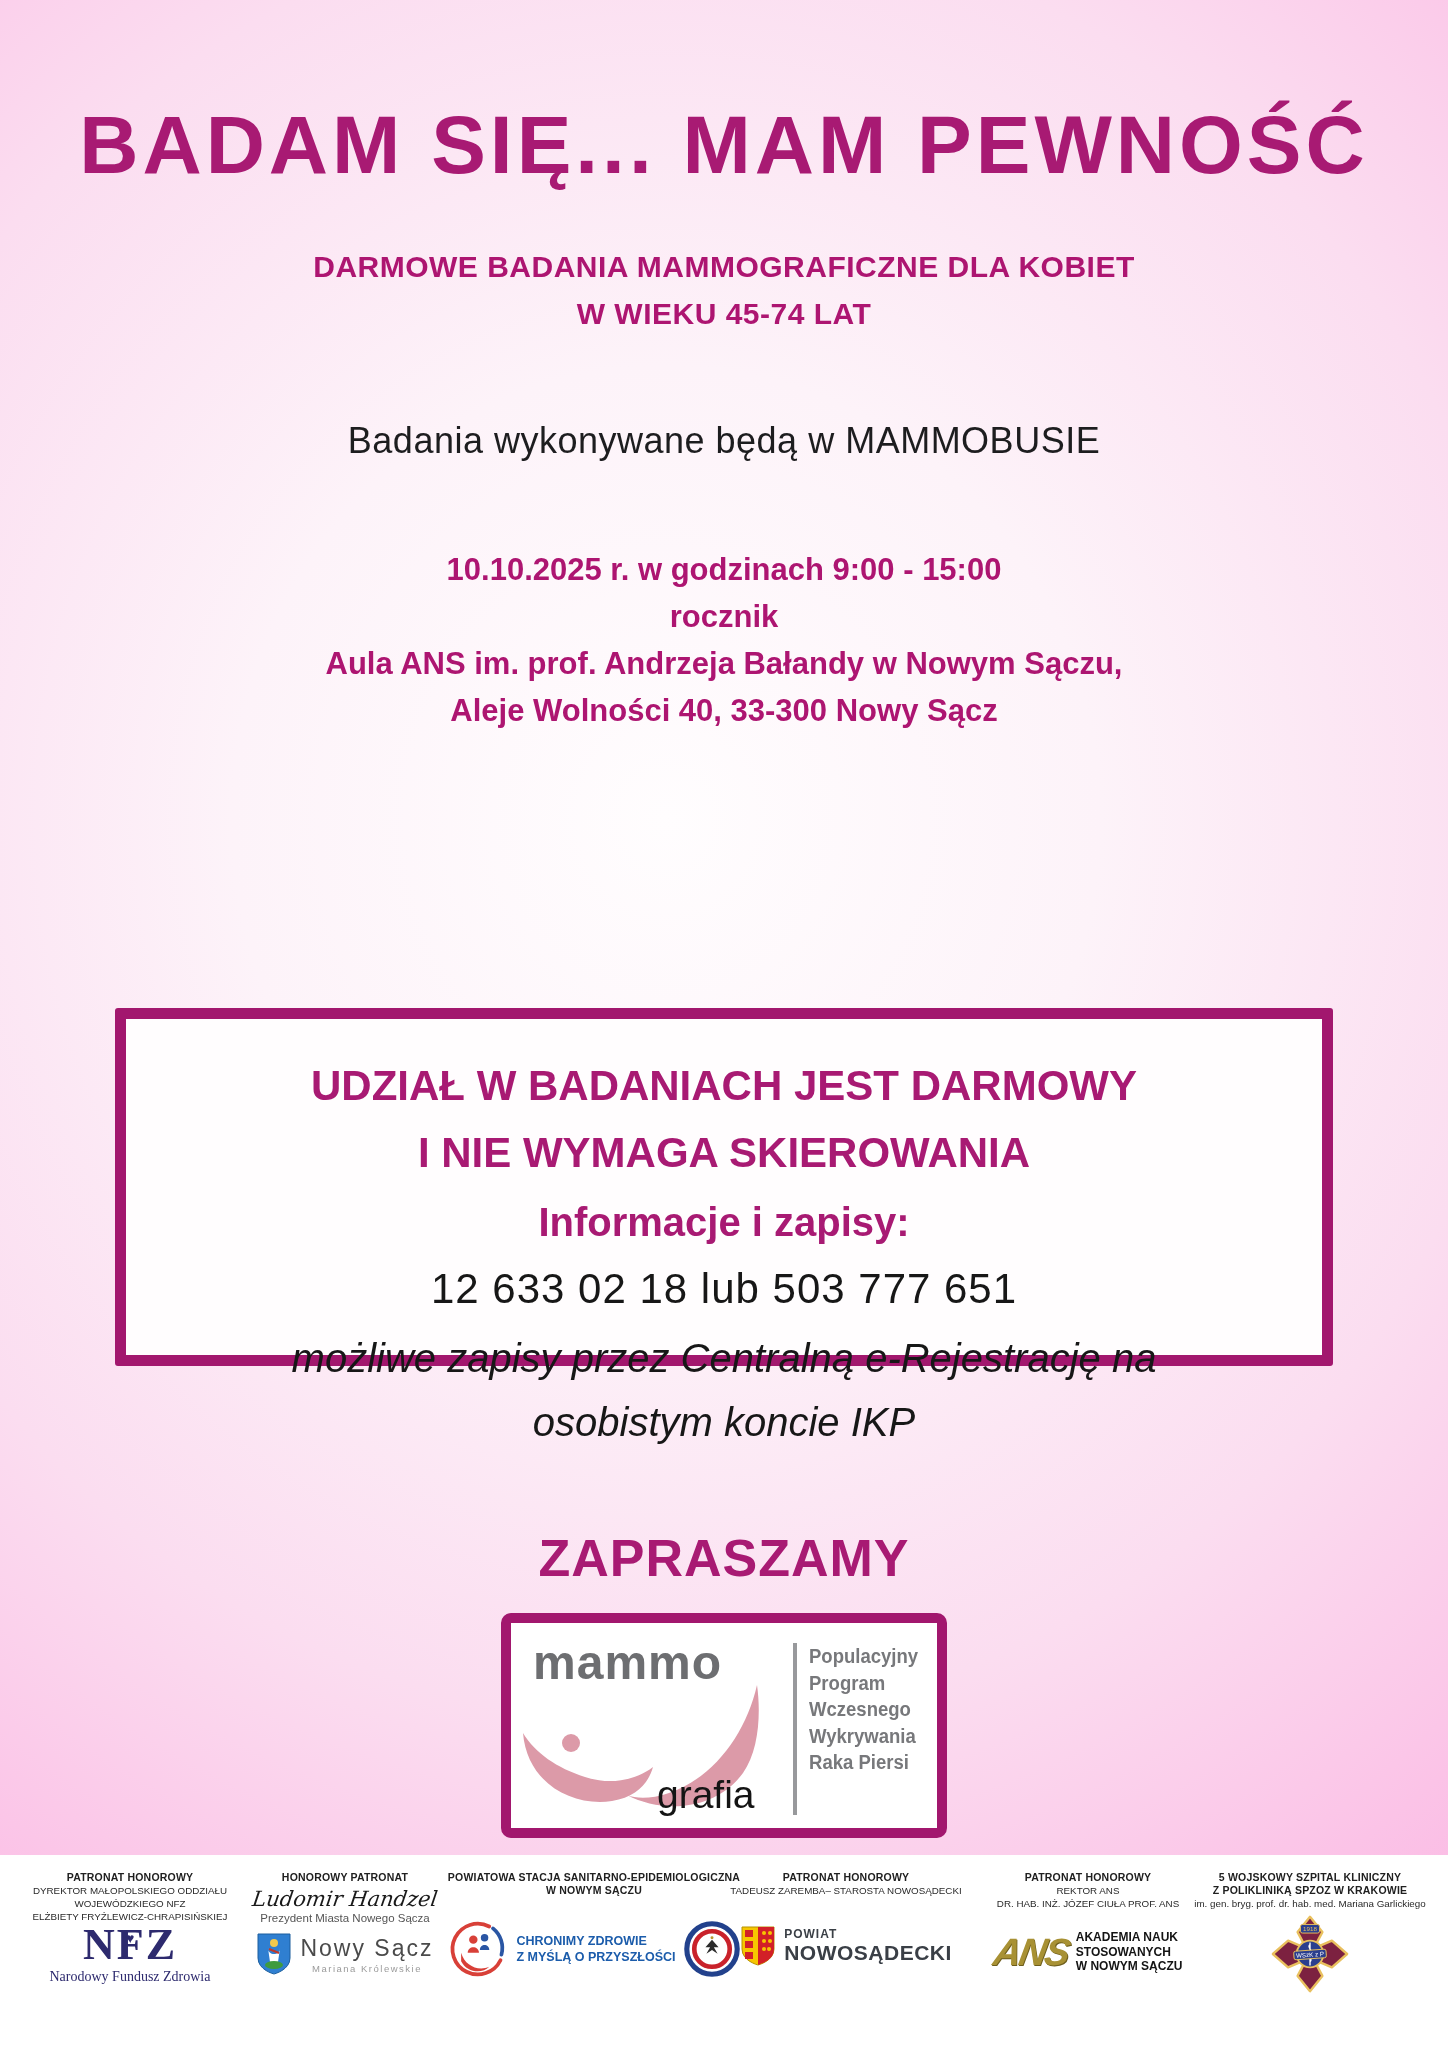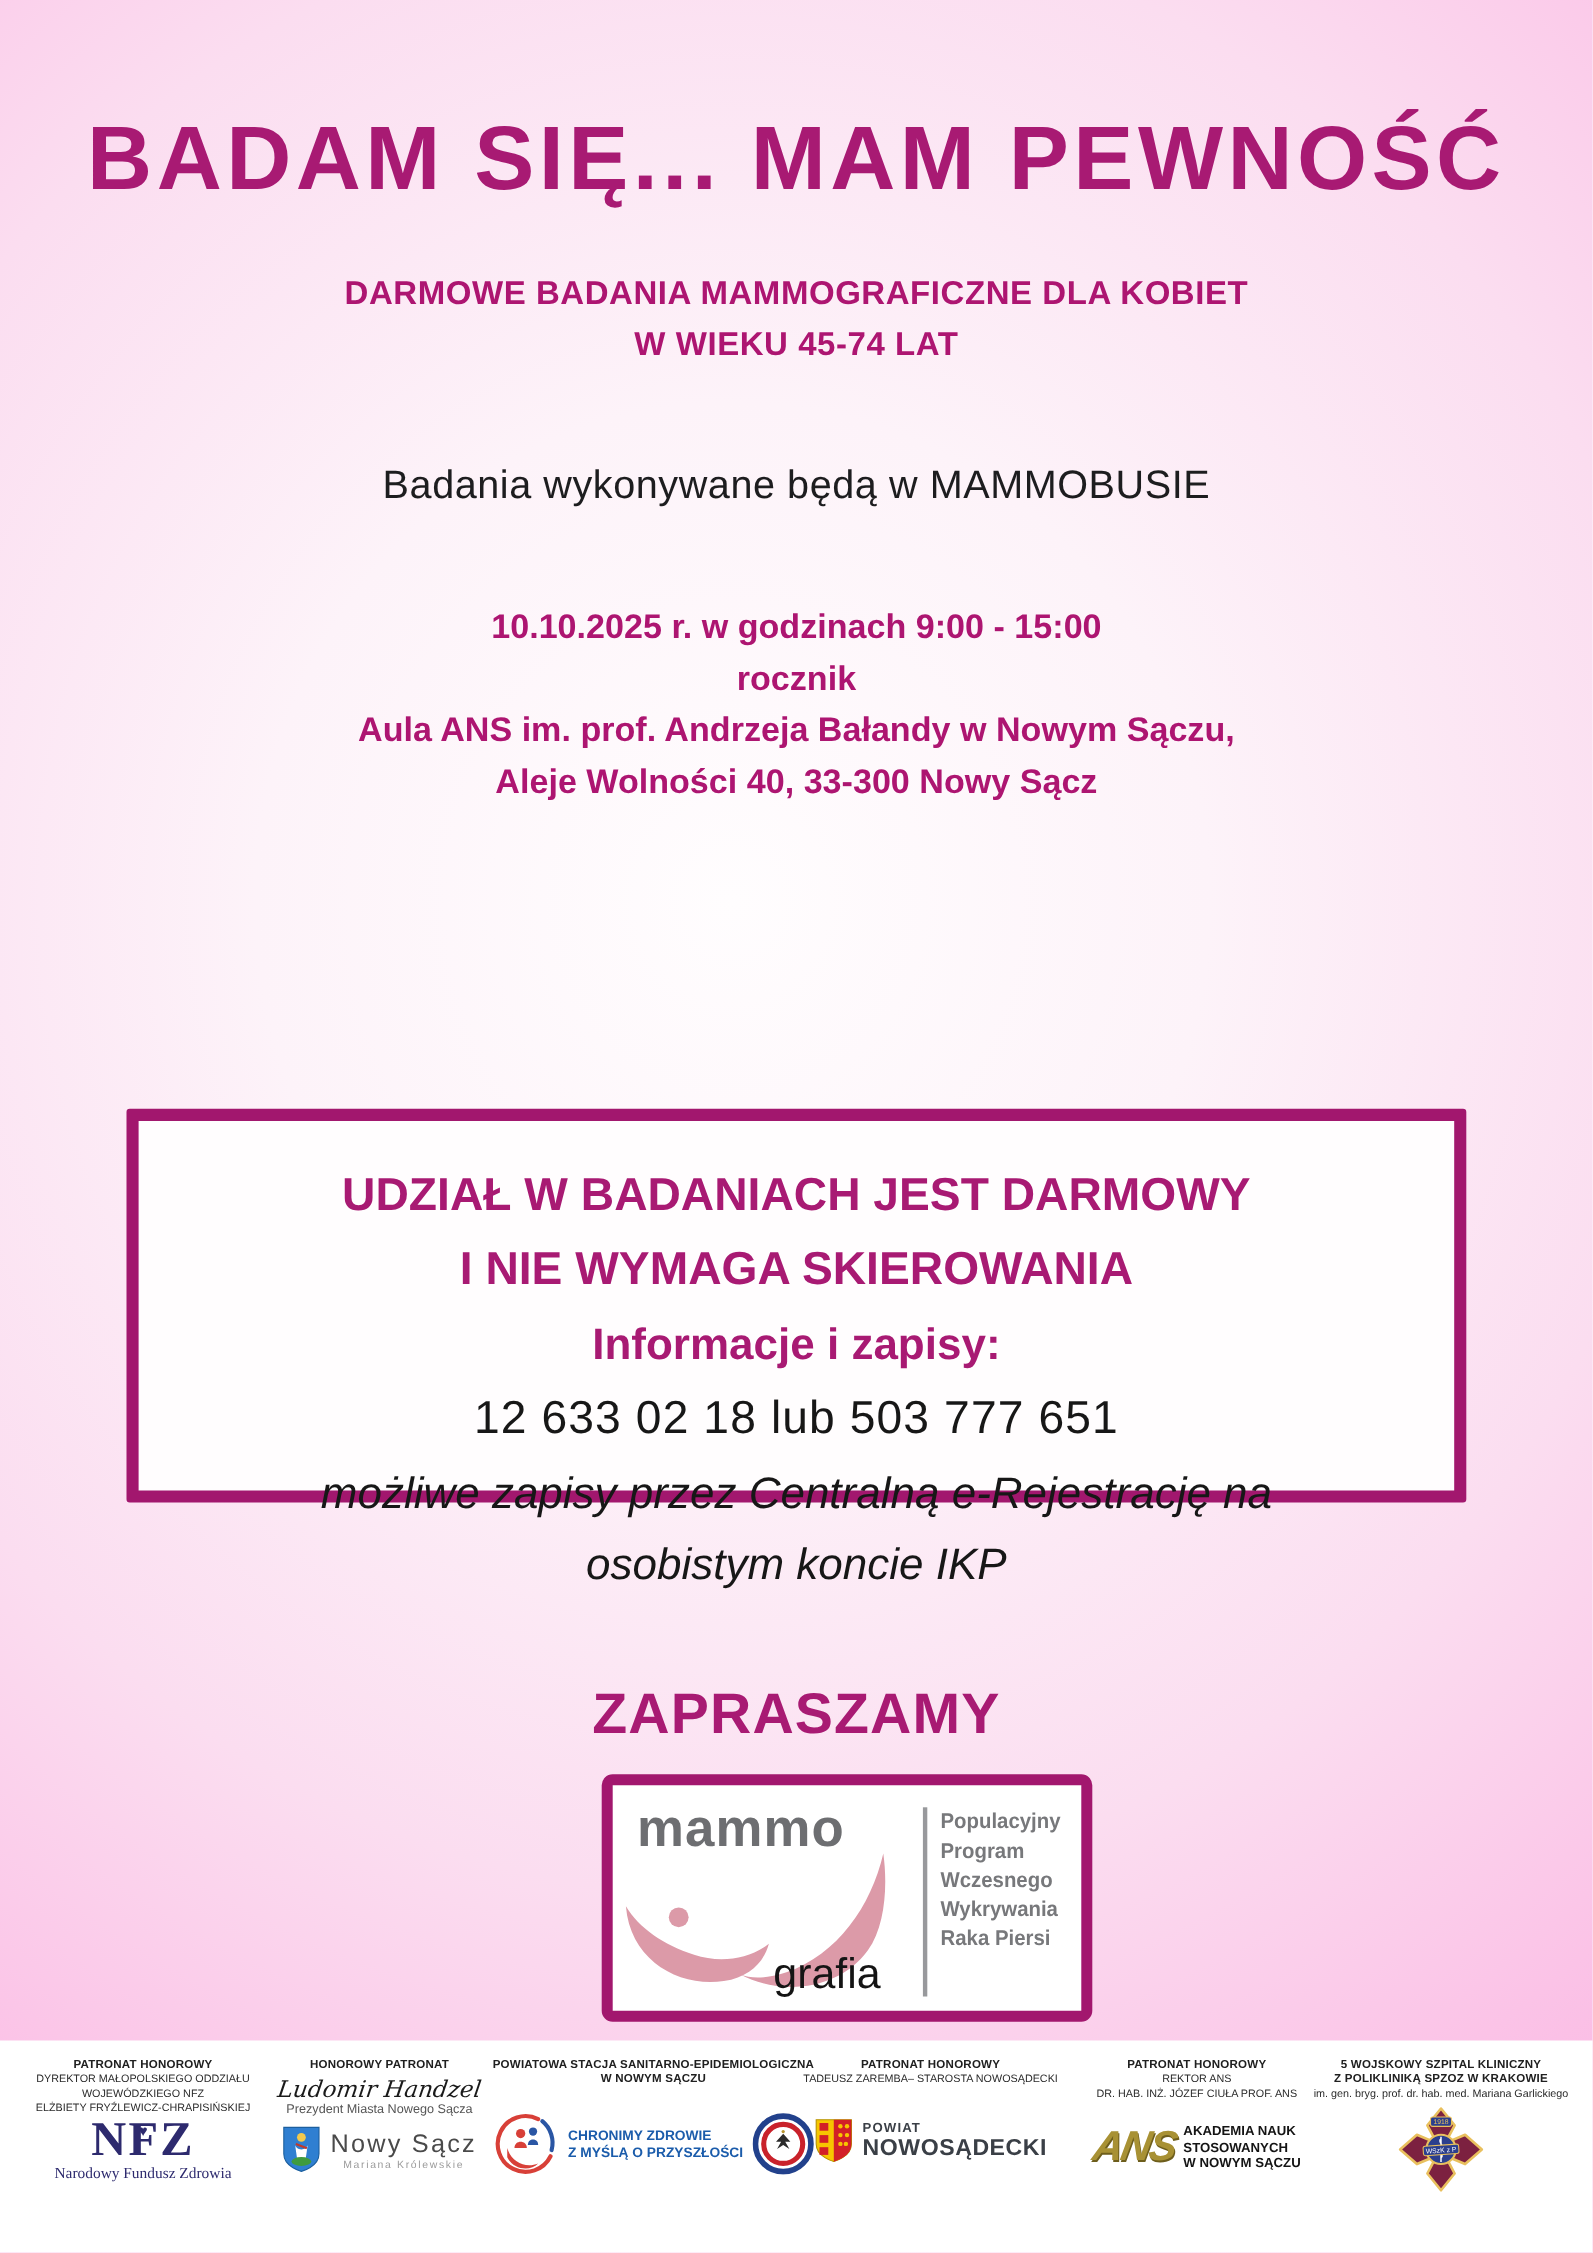--- a/index.html
+++ b/index.html
@@ -24,21 +24,21 @@
   .ib-h2{margin-top:25px;}
   .ib-label{margin-top:28px;font-size:40px;font-weight:700;color:#a81a73;line-height:1;}
   .ib-phones{margin-top:26px;font-size:42px;font-weight:400;color:#171717;letter-spacing:1px;line-height:1;}
   .ib-note{font-size:40px;font-style:italic;font-weight:400;color:#171717;line-height:1;}
   .ib-n1{margin-top:28px;}
   .ib-n2{margin-top:24px;}
   .closing{top:1528px;font-size:52px;font-weight:700;letter-spacing:1px;color:#a81a73;}
   .logobox{
     position:absolute;top:1613px;left:50%;transform:translateX(-50%);
     width:446px;height:225px;box-sizing:border-box;border:10px solid #a2176e;
-    border-radius:10px;background:#ffffff;margin-left:46px;
+    border-radius:10px;background:#ffffff;
   }
   .lb-inner{position:relative;width:100%;height:100%;}
   .mammo-word{position:absolute;left:22px;top:12px;font-size:48px;font-weight:700;color:#6d6e71;letter-spacing:1px;}
   .grafia-word{position:absolute;left:146px;top:150px;font-size:39px;font-weight:400;color:#141414;}
   .lb-divider{position:absolute;left:282px;top:20px;width:4px;height:172px;background:#98999c;}
   .lb-swoosh{position:absolute;left:6px;top:58px;}
   .program{position:absolute;left:298px;top:20px;width:130px;text-align:left;
     font-size:19.5px;font-weight:700;color:#77787b;line-height:26.5px;
     transform:scaleX(0.95);transform-origin:left top;}
   .footer{position:absolute;top:1855px;left:0;width:1448px;height:193px;background:#ffffff;color:#202020;}

